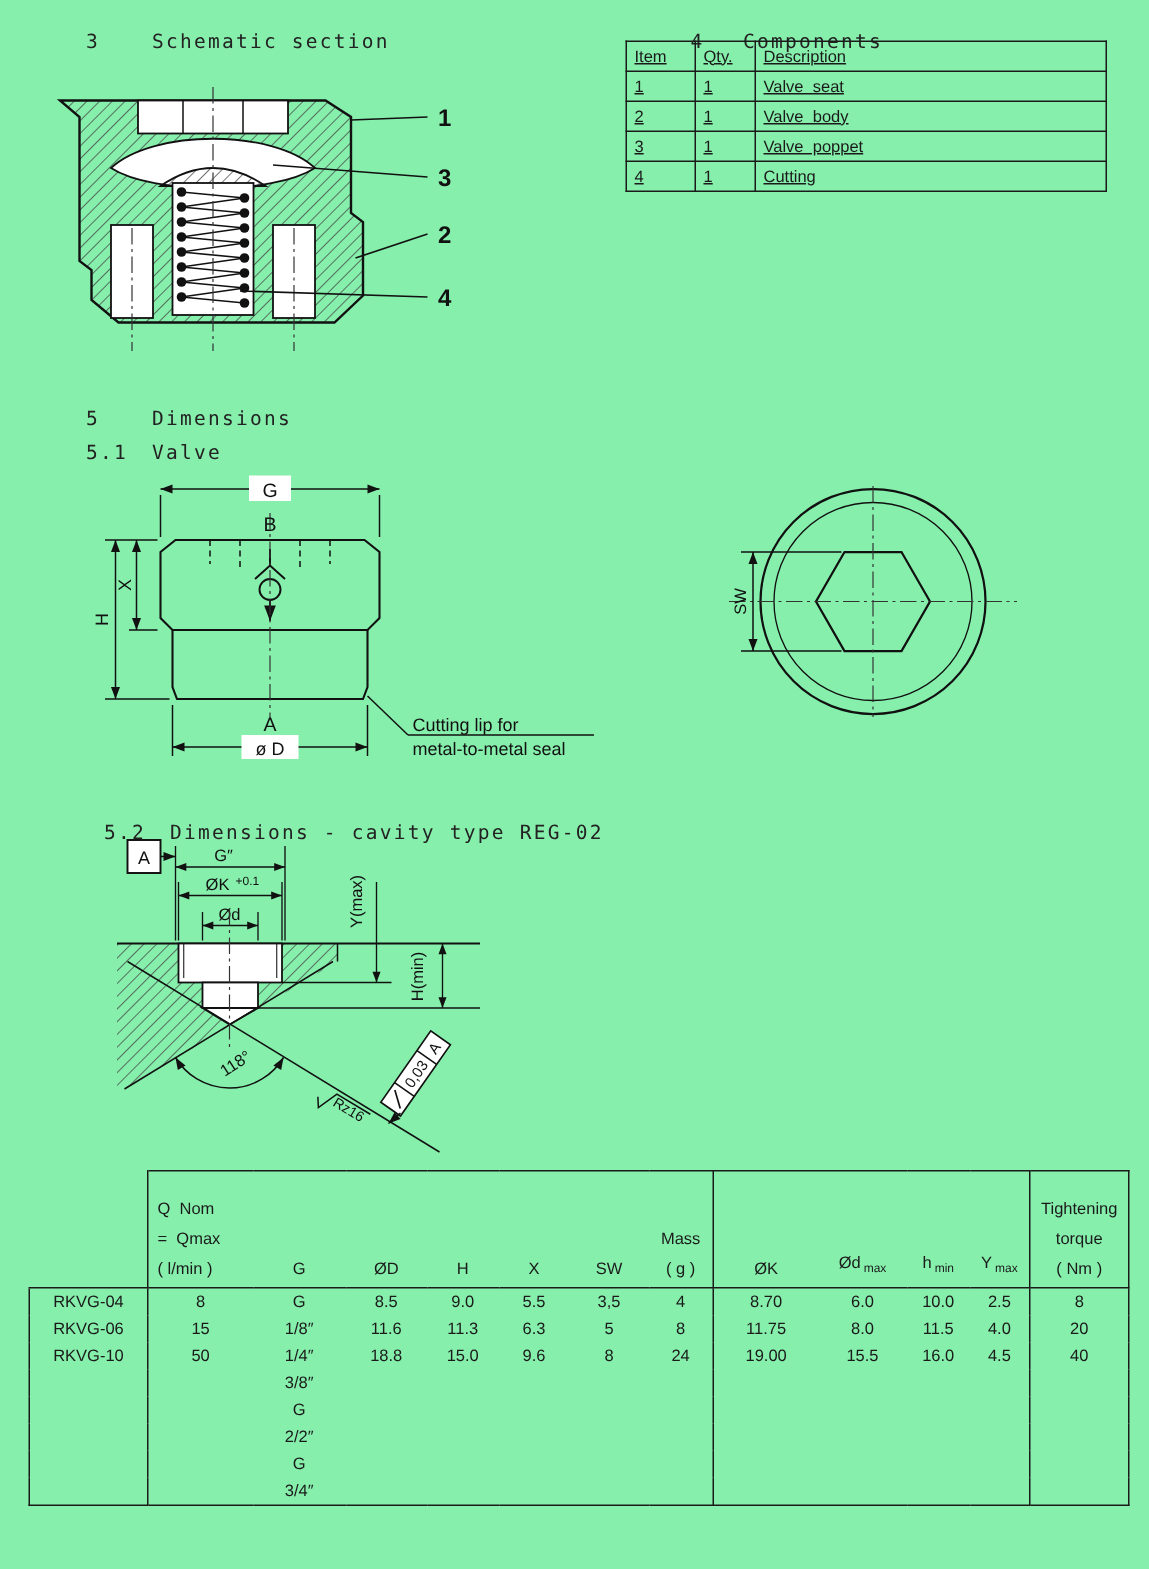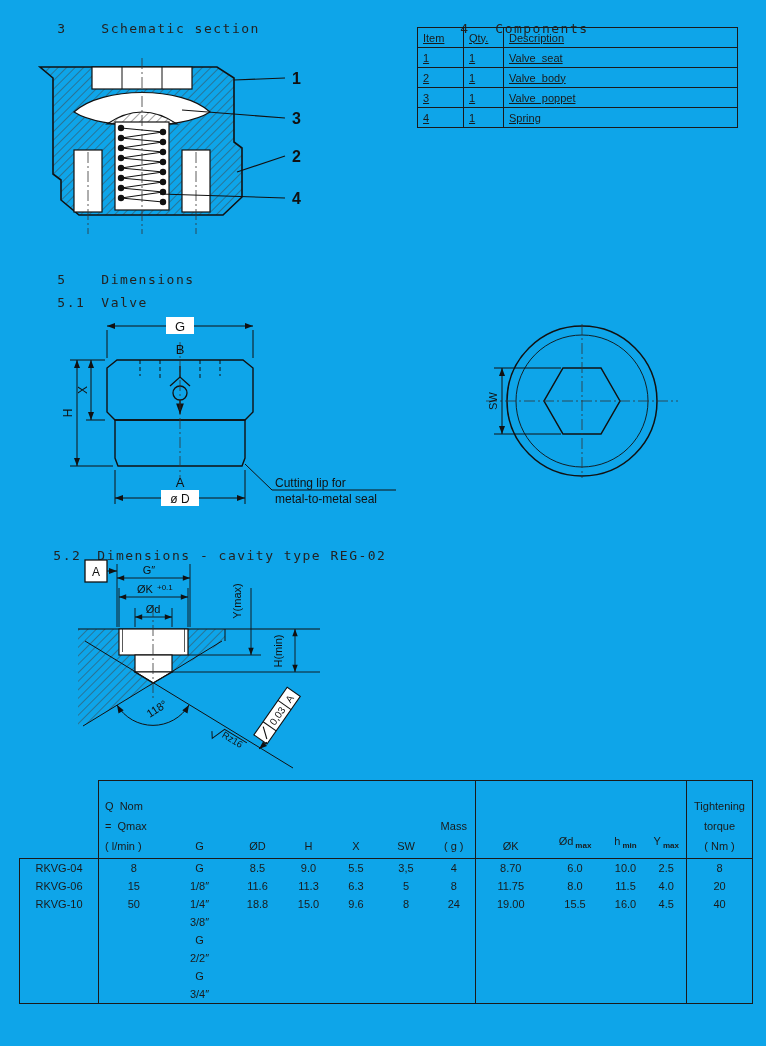--- a/index.html
+++ b/index.html
@@ -1,16 +1,16 @@
 <!DOCTYPE html>
 <html><head>
 <meta charset="utf-8">
 <style>
   html,body{margin:0;padding:0;background:#fff;}
-  #page{position:relative;width:766px;height:1046px;background:#0ea5e9;color:#1a1a1a;
+  #page{position:relative;width:766px;height:1046px;background:#86efac;color:#1a1a1a;
         font-family:"Liberation Sans",sans-serif;overflow:hidden;}
   .mono{font-family:"DejaVu Sans Mono","Liberation Mono",monospace;font-size:13px;
         letter-spacing:1.5px;color:#222;white-space:pre;}
   .hnum{display:inline-block;width:44px;}
   .hnum.narrow{width:35px;}
   .abs{position:absolute;}
 
   
   table.comp{border-collapse:collapse;table-layout:fixed;font-size:11px;text-decoration:underline;}
   table.comp td,table.comp th{border:1.2px solid #1a1a1a;height:19px;padding:0 0 0 5px;
@@ -19,21 +19,21 @@
   
   table.dim{border-collapse:collapse;table-layout:fixed;font-size:11px;}
   table.dim td,table.dim th{padding:0;height:18px;text-align:center;font-weight:normal;
         white-space:pre;overflow:visible;line-height:18px;}
   table.dim th{vertical-align:bottom;line-height:20px;padding-bottom:2px;}
   table.dim th.ql{text-align:left;padding-left:6px;}
   .bl{border-left:1.3px solid #1a1a1a;}
   .br{border-right:1.3px solid #1a1a1a;}
   .bt{border-top:1.3px solid #1a1a1a;}
   .bb{border-bottom:1.3px solid #1a1a1a;margin-top:28px;}
-  table.dim sub{font-size:8px;margin-left:2px;font-weight:bold;}
+  table.dim sub{font-size:8px;margin-left:2px;}
   svg text{font-family:"Liberation Sans",sans-serif;fill:#111;}
 </style>
 </head>
 <body>
 
 <div id="page">
 
   <svg width="0" height="0" style="position:absolute">
     <defs>
       <marker id="ar" markerWidth="10" markerHeight="8" refX="8.5" refY="3.5" orient="auto-start-reverse">
@@ -50,21 +50,21 @@
   </div>
   <div class="abs mono" style="left:423px;top:6px;">
     <span class="hnum narrow">4</span><span>Components</span>
   </div>
   <div class="abs mono" style="left:20px;top:257px;">
     <span class="hnum">5</span><span>Dimensions</span>
   </div>
   <div class="abs mono" style="left:20px;top:280px;">
     <span class="hnum">5.1</span><span>Valve</span>
   </div>
-  <div class="abs mono" style="left:16px;top:533px;">
+  <div class="abs mono" style="left:32px;top:533px;">
     <span class="hnum">5.2</span><span>Dimensions - cavity type REG-02</span>
   </div>
 
   <table class="comp abs" style="left:417px;top:27px;width:320px;">
     <colgroup>
         <col style="width:46px">
         <col style="width:40px">
         <col style="width:234px">
       </colgroup>
     <tbody>
@@ -84,21 +84,21 @@
       <td>Valve  body</td>
     </tr>
     <tr>
       <td>3</td>
       <td>1</td>
       <td>Valve  poppet</td>
     </tr>
     <tr>
       <td>4</td>
       <td>1</td>
-      <td>Spring</td>
+      <td>Cutting</td>
     </tr>
   </tbody>
     </table>
 
   <svg class="abs" style="left:22px;top:52px;" width="292" height="186" viewBox="0 0 292 186">
     <g stroke="#111" fill="none">
       <path d="M18,15 H195 L212,26 V90 L220,96 V145 L201,163 H57 L39,148 V128 L31,122 V26 Z" fill="url(#hatch)" stroke-width="1.6"></path>
 
       <rect x="70" y="15" width="100" height="22" fill="#fff" stroke-width="1.2"></rect>
       <line x1="100" y1="15" x2="100" y2="37" stroke-width="1"></line>

